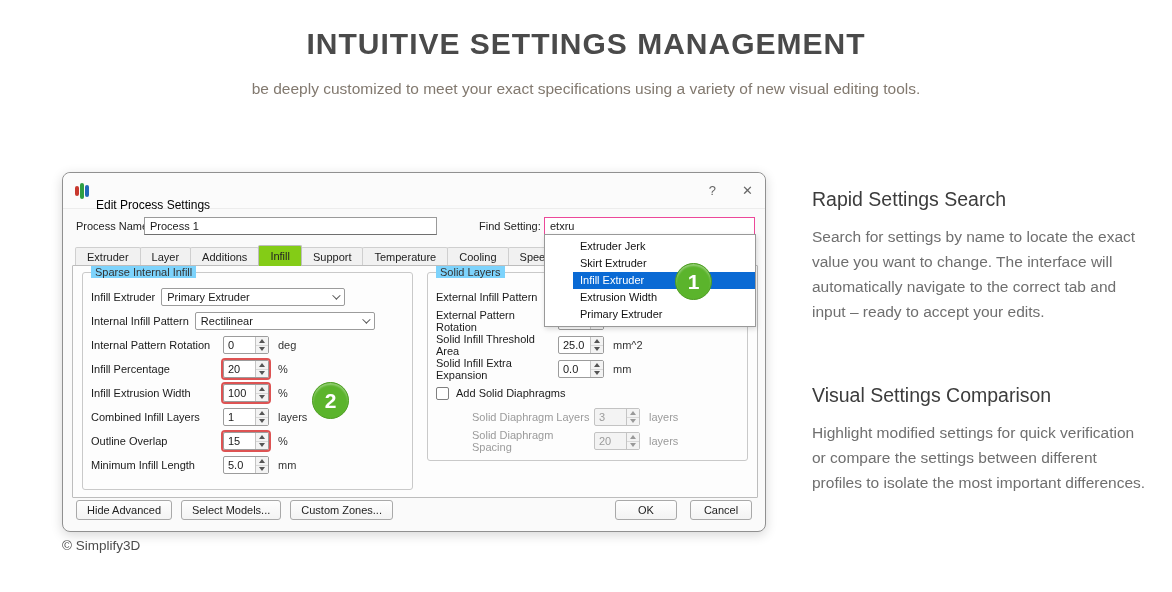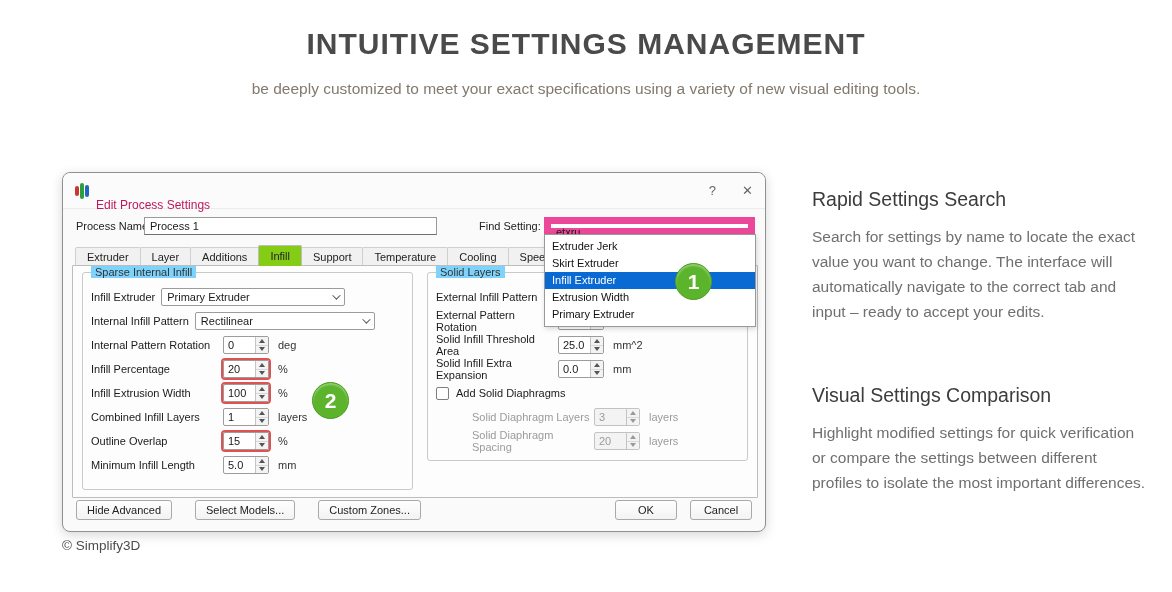--- a/index.html
+++ b/index.html
@@ -16,32 +16,32 @@
   .dialog { position:absolute; left:62px; top:172px; width:704px; height:360px;
     background:#fafafa; border:1px solid #909090; border-radius:8px;
     box-shadow:0 3px 12px rgba(0,0,0,.16); font-size:11px; color:#1a1a1a; }
   .d-titlebar { height:36px; display:flex; align-items:center; padding:0 12px;
     border-bottom:1px solid #ececec; border-radius:8px 8px 0 0; background:#fbfbfb; }
   .logo { display:flex; align-items:center; gap:1px; height:16px; margin-right:7px; }
   .logo i { display:block; width:4px; border-radius:2px; }
   .logo .b1 { height:10px; background:#c8382e; }
   .logo .b2 { height:16px; background:#2e9e43; }
   .logo .b3 { height:12px; background:#2268b8; }
-  .d-title { font-size:12px; color:#be185d;margin-top:28px; }
+  .d-title { font-size:12px; color:#000000;margin-top:28px; }
   .d-caption-btns { margin-left:auto; display:flex; gap:26px; color:#666; font-size:13px; }
   .d-caption-btns span { cursor:default; }
 
   .d-row1 { position:absolute; left:0; right:0; top:44px; height:18px; }
   .lbl { color:#222; }
   .pn-label { position:absolute; left:13px; top:3px; }
   .pn-input { position:absolute; left:81px; top:0; width:293px; height:18px; background:#fff;
     border:1px solid #9a9a9a; border-bottom-color:#6f6f6f; padding:2px 5px; font-size:11px; }
   .fs-label { position:absolute; left:416px; top:3px; }
   .fs-input { position:absolute; left:481px; top:0; width:211px; height:18px; background:#fff;
-    border:7px solid #ec4899; padding:2px 5px; font-size:11px; }
+    border:1px solid #ec4899; padding:2px 5px; font-size:11px; }
 
   
   .tabbar { position:absolute; left:12px; top:72px; display:flex; align-items:flex-end; height:21px; }
   .tab { padding:3px 11px 4px; border:1px solid #cfcfcf; border-bottom:none; background:#f1f1f1;
     margin-right:-1px; color:#222; border-radius:2px 2px 0 0; height:19px; }
   .tab.active { background:#84cc16; border-color:#bdbdbd; height:21px; padding-top:4px; position:relative; z-index:2; }
 
   
   .panel { position:absolute; left:9px; top:92px; width:686px; height:233px;
     border:1px solid #bdbdbd; background:#fdfdfd; border-radius:1px; }
@@ -75,28 +75,28 @@
   .cbx { width:13px; height:13px; background:#fff; border:1px solid #7f7f7f; border-radius:2px; flex:none; margin-right:7px; }
   .row.indent { padding-left:36px; }
   .row.dis, .row.dis .unit { color:#9b9b9b; }
   .row.dis .spin { background:#f3f3f3; border-color:#c3c3c3; color:#9b9b9b; }
   .row.dis .au::after { border-bottom-color:#999; }
   .row.dis .ad::after { border-top-color:#999; }
 
   
   .dropdown { position:absolute; left:481px; top:61px; width:212px; background:#fff;
     border:1px solid #999; z-index:5; box-shadow:1px 2px 5px rgba(0,0,0,.15); padding:3px 0; }
-  .dd-item { padding:2px 7px; line-height:13px; color:#111; }
+  .dd-item { padding:2px 7px; line-height:13px; color:#111;margin-left:28px; }
   .dd-item.selected { background:#0a6ad4; color:#fff; }
 
   
   .d-footer { position:absolute; left:13px; right:13px; bottom:11px; display:flex; align-items:center; }
   .btn { background:linear-gradient(#fefefe,#f3f3f3); border:1px solid #a9a9a9; border-radius:3px;
     padding:3px 10px; font-size:11px; color:#222; height:20px; }
-  .left-btns { display:flex; gap:23px;align-items:center; }
+  .left-btns { display:flex; gap:9px;align-items:center; }
   .right-btns { margin-left:auto; display:flex; gap:13px; }
   .btn.wide { width:62px; text-align:center; }
 
   
   .badge { position:absolute; width:37px; height:37px; border-radius:50%;
     background:#5bb42c; border:1px solid #4d9d22; color:#fff; font-weight:bold; font-size:21px;
     display:flex; align-items:center; justify-content:center; z-index:10;
     box-shadow:inset 0 2px 2px rgba(255,255,255,.35); }
   .badge1 { left:612px; top:90px; }
   .badge2 { left:249px; top:209px; }

